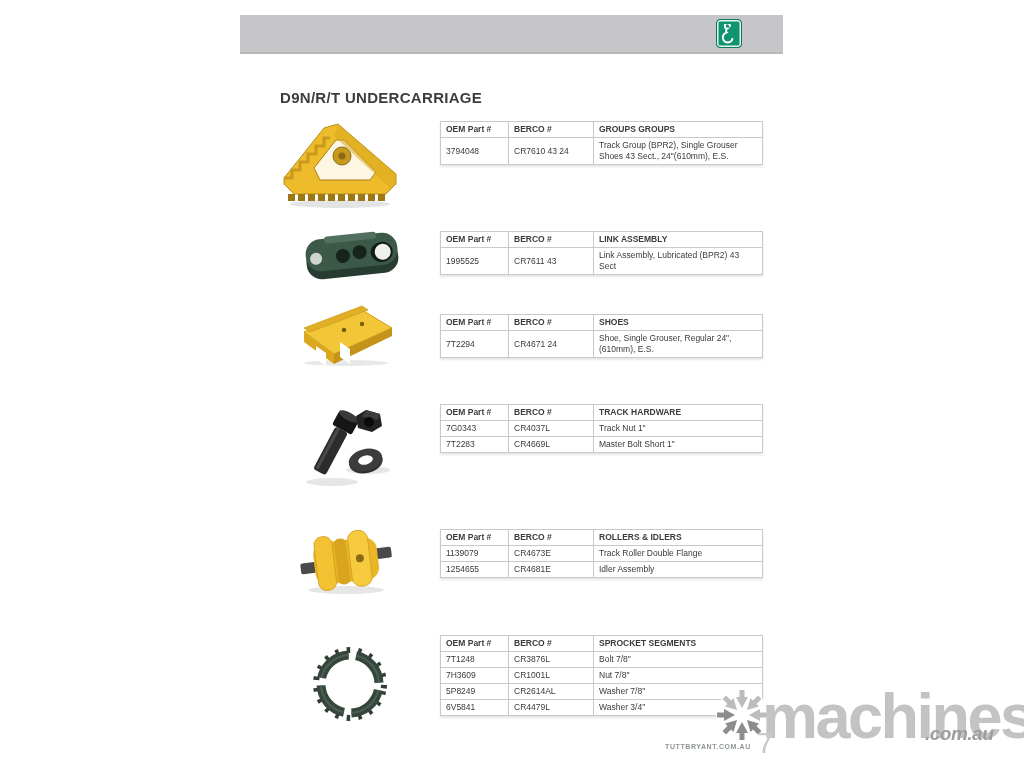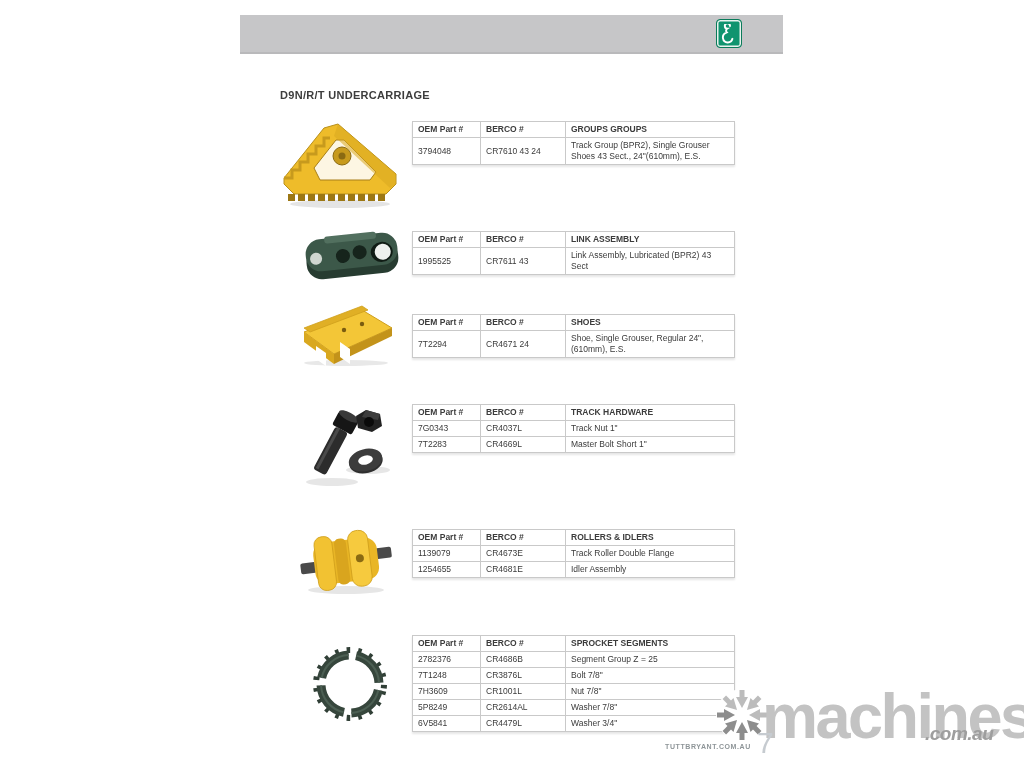--- a/index.html
+++ b/index.html
@@ -14,25 +14,25 @@
   }
   .tb-logo{
     position:absolute;right:41px;top:4px;width:24px;height:27px;
     background:#10946f;border-radius:4px;border:1px solid #0a7b5a;
     display:flex;align-items:center;justify-content:center;
     box-shadow:inset 0 0 0 1.5px #e9f4ef;
   }
   
   .page-title{
     position:absolute;left:280px;top:89px;
-    font-size:11px;font-weight:bold;color:#3d3d3d;letter-spacing:.3px;
+    font-size:15px;font-weight:bold;color:#3d3d3d;letter-spacing:.3px;
   }
   .prod-img{position:absolute;}
   .parts-table{
-    position:absolute;left:412px;border-collapse:collapse;background:#fff;
+    position:absolute;left:440px;border-collapse:collapse;background:#fff;
     box-shadow:0 2px 2px rgba(0,0,0,.10);
   }
   .parts-table th,.parts-table td{
     border:1px solid #c9c9c9;font-size:8.5px;color:#3a3a3a;
     padding:2px 5px;height:11px;line-height:1.3;text-align:left;vertical-align:middle;
   }
   .parts-table th{font-weight:bold;color:#3c3c3c;}
   
   .watermark{position:absolute;left:716px;top:686px;width:300px;height:62px;z-index:5;}
   .wm-text{
@@ -278,25 +278,20 @@
     </colgroup>
     <thead>
       <tr>
         <th>OEM Part #</th>
         <th>BERCO #</th>
         <th>SPROCKET SEGMENTS</th>
       </tr>
     </thead>
     <tbody>
       <tr>
-        <td>2782376</td>
-        <td>CR4686B</td>
-        <td>Segment Group Z = 25</td>
-      </tr>
-      <tr>
         <td>7T1248</td>
         <td>CR3876L</td>
         <td>Bolt 7/8"</td>
       </tr>
       <tr>
         <td>7H3609</td>
         <td>CR1001L</td>
         <td>Nut 7/8"</td>
       </tr>
       <tr>

